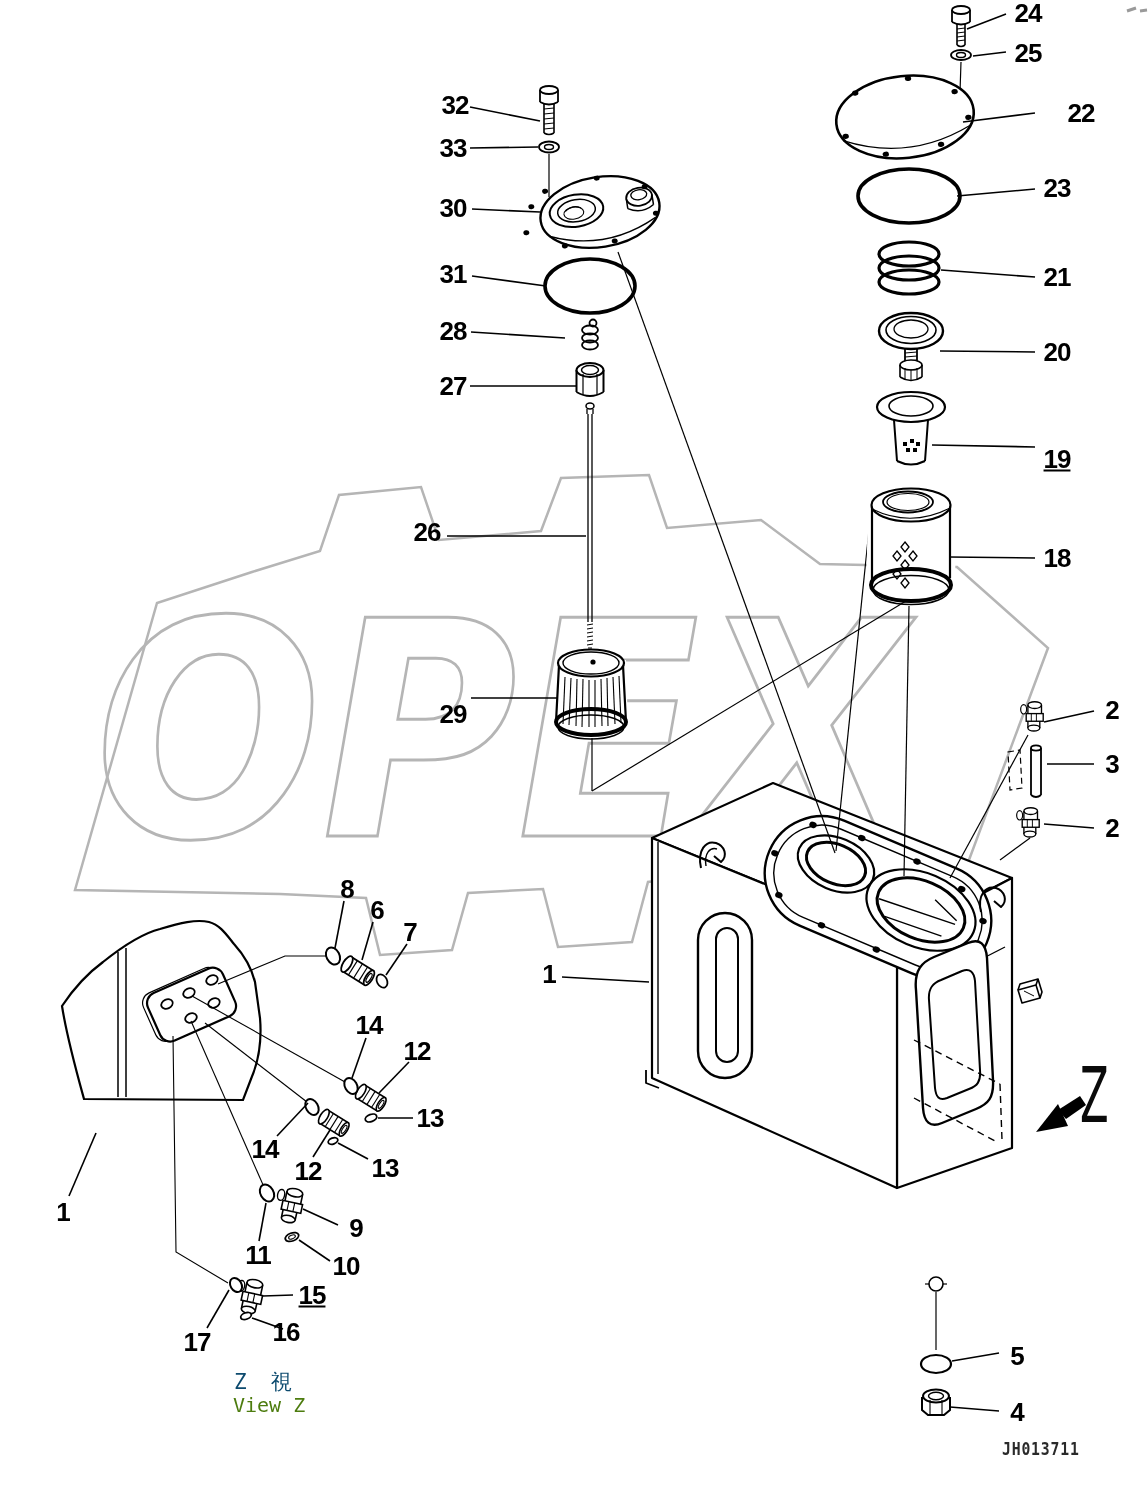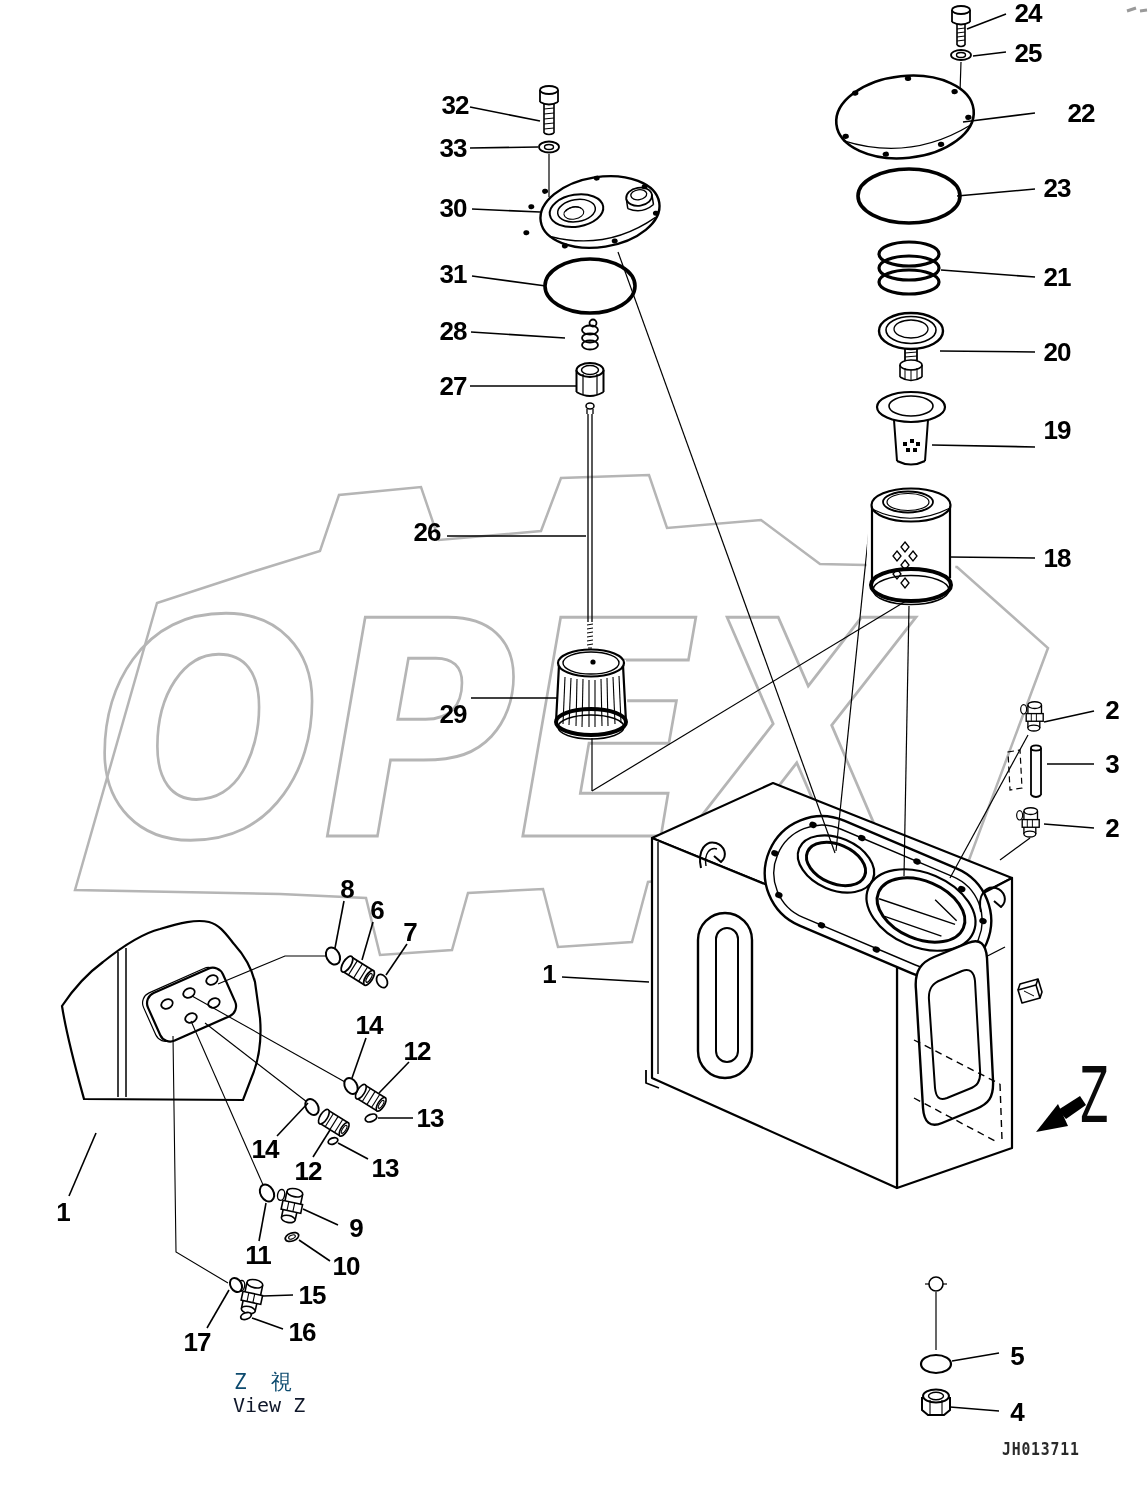--- a/index.html
+++ b/index.html
@@ -6,21 +6,21 @@
   #stage{position:relative;width:1148px;height:1489px;background:#fff;overflow:hidden;
          font-family:"Liberation Sans",sans-serif;}
   #lineart{position:absolute;left:0;top:0;}
   #callout-layer{position:absolute;left:0;top:0;width:100%;height:100%;}
   .callout{position:absolute;transform:translate(-50%,-50%);
            font:700 26px "Liberation Sans",sans-serif;color:#000;letter-spacing:-1px;white-space:nowrap;}
   #drawing-id{position:absolute;left:1002px;top:1438px;font:700 18px "DejaVu Sans Mono",monospace;
               color:#2a2a2a;letter-spacing:1px;transform:scaleX(.82);transform-origin:left top;}
   #view-caption-1{position:absolute;left:234px;top:1368px;font:400 21px "DejaVu Sans Mono",monospace;color:#0c4a6e;}
   #view-caption-1 .kanji{margin-left:24px;}
-  #view-caption-2{position:absolute;left:233px;top:1393px;font:400 20px "DejaVu Sans Mono",monospace;color:#0f172a;}
+  #view-caption-2{position:absolute;left:233px;top:1393px;font:400 20px "DejaVu Sans Mono",monospace;color:#4d7c0f;}
   #z-marker{position:absolute;left:1080px;top:1058px;font:400 76px "DejaVu Sans",sans-serif;
             color:#0a0a0a;transform:scaleX(.55);transform-origin:left top;line-height:1;}
 </style>
 </head>
 <body>
 
 <div id="stage">
 
 <svg id="lineart" width="1148" height="1489" viewBox="0 0 1148 1489">
   <defs>
@@ -407,25 +407,25 @@
       <span class="callout" style="left: 347px; top: 889px;">8</span>
       <span class="callout" style="left: 356px; top: 1228px;">9</span>
       <span class="callout" style="left: 346px; top: 1266px;">10</span>
       <span class="callout" style="left: 258px; top: 1255px;">11</span>
       <span class="callout" style="left: 417px; top: 1051px;">12</span>
       <span class="callout" style="left: 308px; top: 1171px;">12</span>
       <span class="callout" style="left: 430px; top: 1118px;">13</span>
       <span class="callout" style="left: 385px; top: 1168px;">13</span>
       <span class="callout" style="left: 369px; top: 1025px;">14</span>
       <span class="callout" style="left: 265px; top: 1149px;">14</span>
-      <span class="callout" style="left: 312px; top: 1295px;">15</span>
-      <span class="callout" style="left: 302px; top: 1332px; text-align: center;">16</span>
+      <span class="callout" style="left: 312px; top: 1295px; text-decoration: underline;">15</span>
+      <span class="callout" style="left: 286px; top: 1332px; text-align: center;">16</span>
       <span class="callout" style="left: 197px; top: 1342px;">17</span>
       <span class="callout" style="left: 1057px; top: 558px;">18</span>
-      <span class="callout" style="left: 1057px; top: 430px;">19</span>
+      <span class="callout" style="left: 1057px; top: 459px; text-decoration: underline;">19</span>
       <span class="callout" style="left: 1057px; top: 352px;">20</span>
       <span class="callout" style="left: 1057px; top: 277px;">21</span>
       <span class="callout" style="left: 1057px; top: 113px; margin-left: 24px;">22</span>
       <span class="callout" style="left: 1057px; top: 188px;">23</span>
       <span class="callout" style="left: 1028px; top: 13px;">24</span>
       <span class="callout" style="left: 1028px; top: 53px;">25</span>
       <span class="callout" style="left: 427px; top: 532px;">26</span>
       <span class="callout" style="left: 453px; top: 386px;">27</span>
       <span class="callout" style="left: 453px; top: 331px;">28</span>
       <span class="callout" style="left: 453px; top: 714px;">29</span>

